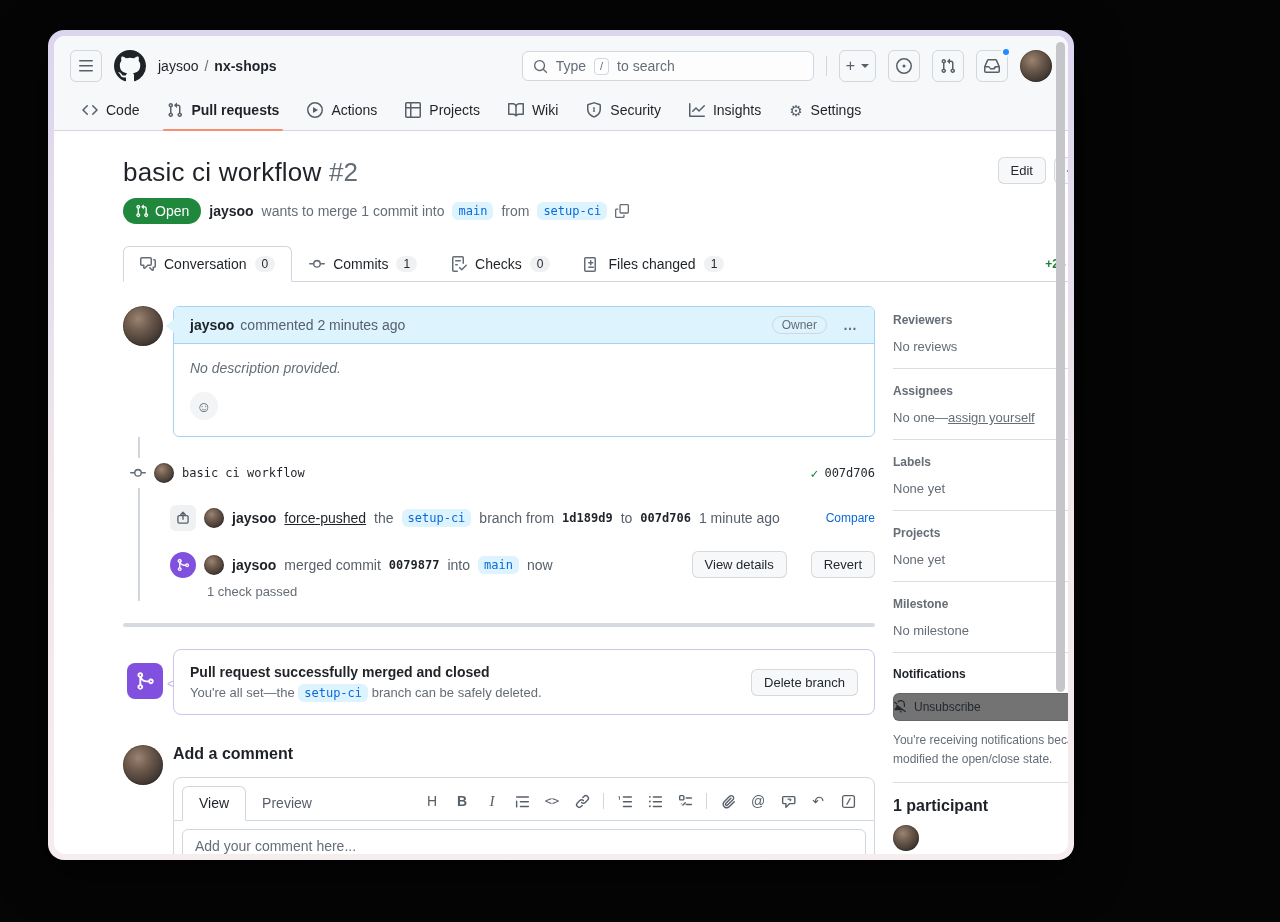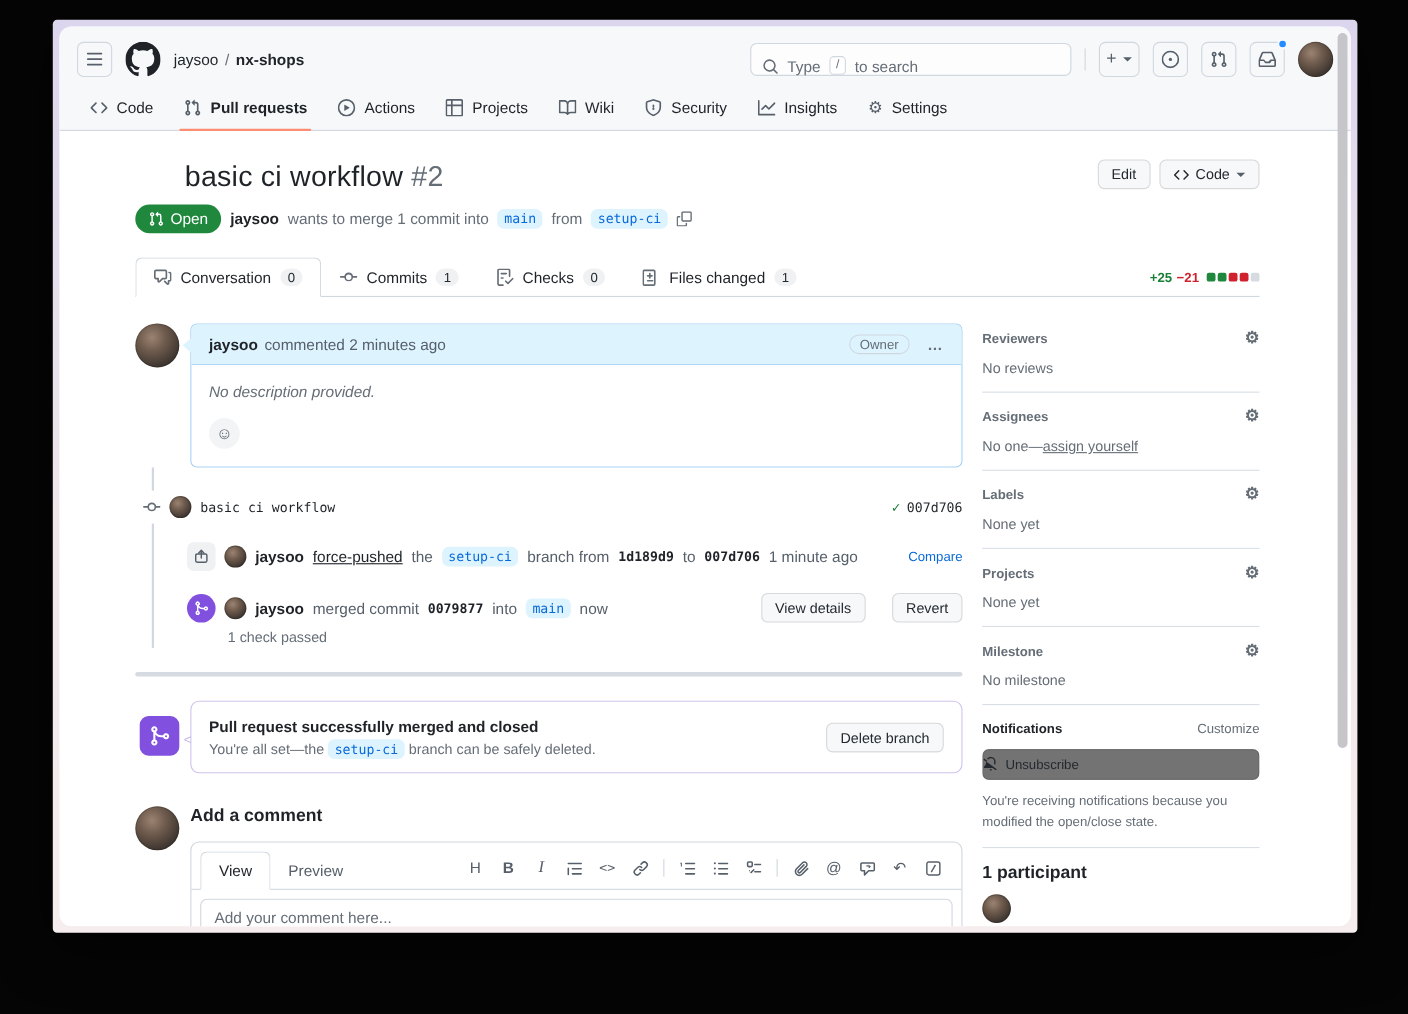--- a/index.html
+++ b/index.html
@@ -1,39 +1,39 @@
 <!DOCTYPE html>
 <html><head>
 <meta charset="utf-8">
 <style>
   * { margin:0; padding:0; box-sizing:border-box; }
   html,body { width:1280px; height:922px; background:#050505; overflow:hidden;
               font-family:"Liberation Sans", sans-serif; color:#1f2328; }
   .mono { font-family:"DejaVu Sans Mono", monospace; }
 
   
-  .frame { position:absolute; left:48px; top:18px; width:1186px; height:830px;
-           border-radius:4px; padding:6px;
+  .frame { position:absolute; left:48px; top:30px; width:1026px; height:830px;
+           border-radius:16px; padding:6px;
            background:linear-gradient(180deg,#dcd5ee 0%,#efe7ea 55%,#f6edee 100%);
            box-shadow:0 12px 48px rgba(0,0,0,.65); }
   .win { width:100%; height:100%; background:#fff; border-radius:11px; overflow:hidden; position:relative; }
   .scrollbar { position:absolute; right:3px; top:6px; width:9px; height:650px;
                background:#c6c6ca; border-radius:6px; z-index:50; }
 
   
   .gh-header { background:#f6f8fa; padding:14px 16px 0; border-bottom:1px solid #d0d7de; }
   .hrow { display:flex; align-items:center; gap:12px; }
   .hamburger { width:32px; height:32px; border:1px solid #d0d7de; border-radius:6px;
                background:#f6f8fa; display:flex; align-items:center; justify-content:center; cursor:pointer; }
   .crumb { font-size:14px; display:flex; gap:6px; align-items:center; }
   .crumb .sep { color:#656d76; }
   .crumb .repo { font-weight:600; }
   .spacer { flex:1; }
   .search { width:292px; height:30px; border:1px solid #d0d7de; border-radius:6px; background:#fdfdfe;
-            display:flex; align-items:flex-end; gap:8px; padding:0 10px; color:#656d76; font-size:14px; cursor:text; }
+            display:flex; align-items:center; gap:8px; padding:0 10px; color:#656d76; font-size:14px; cursor:text; }
   .kbd { border:1px solid #d0d7de; border-radius:4px; font-size:11px; line-height:15px; padding:0 5px; color:#656d76; background:#fff; }
   .hdiv { width:1px; height:20px; background:#d0d7de; }
   .iconbtn { height:32px; min-width:32px; border:1px solid #d0d7de; border-radius:6px; background:transparent;
              display:flex; align-items:center; justify-content:center; color:#57606a; cursor:pointer; position:relative; padding:0 6px; }
   .plusbtn { gap:6px; font-size:16px; color:#57606a; }
   .caret { width:0; height:0; border-left:4px solid transparent; border-right:4px solid transparent; border-top:4px solid #57606a; }
   .dot { position:absolute; top:-4px; right:-4px; width:10px; height:10px; border-radius:50%;
          background:#218bff; border:2px solid #f6f8fa; }
   .avatar { border-radius:50%; background:radial-gradient(circle at 38% 32%, #9b8372 0%, #6d5a4c 35%, #3c342f 75%, #262220 100%);
             box-shadow:inset 0 0 0 1px rgba(0,0,0,.15); }
@@ -48,21 +48,21 @@
               position:relative; cursor:pointer; }
   .nav-item svg, .nav-item .gicon { color:#57606a; }
   .nav-item.active { font-weight:600; }
   .nav-item.active::after { content:""; position:absolute; left:8px; right:8px; bottom:-1px; height:2px;
                             background:#fd8c73; border-radius:3px; }
 
   
   .page { padding:26px 0 0 69px; }
   .container { width:1022px; }
   .title-row { display:flex; justify-content:space-between; align-items:flex-start; }
-  .pr-title { font-size:26px; font-weight:400; letter-spacing:.2px;margin-left:45px; }
+  .pr-title { font-size:26px; font-weight:400; letter-spacing:.2px; }
   .pr-title .num { color:#656d76; }
   .btn { font-size:13px; font-weight:500; color:#24292f; background:#f6f8fa;
          border:1px solid rgba(31,35,40,.15); border-radius:6px; padding:5px 12px; cursor:pointer;
          display:inline-flex; align-items:center; gap:6px; }
   .btn-row { display:flex; gap:8px; }
   .meta-row { display:flex; align-items:center; gap:8px; margin:10px 0 22px; font-size:14px; color:#656d76; flex-wrap:wrap; }
   .state-open { display:inline-flex; align-items:center; gap:6px; background:#1f883d; color:#fff;
                 border-radius:999px; padding:5px 12px; font-size:14px; font-weight:500; }
   .meta-row b { color:#1f2328; font-weight:600; }
   .branch { font-family:"DejaVu Sans Mono",monospace; font-size:12px; color:#0969da; background:#ddf4ff;

